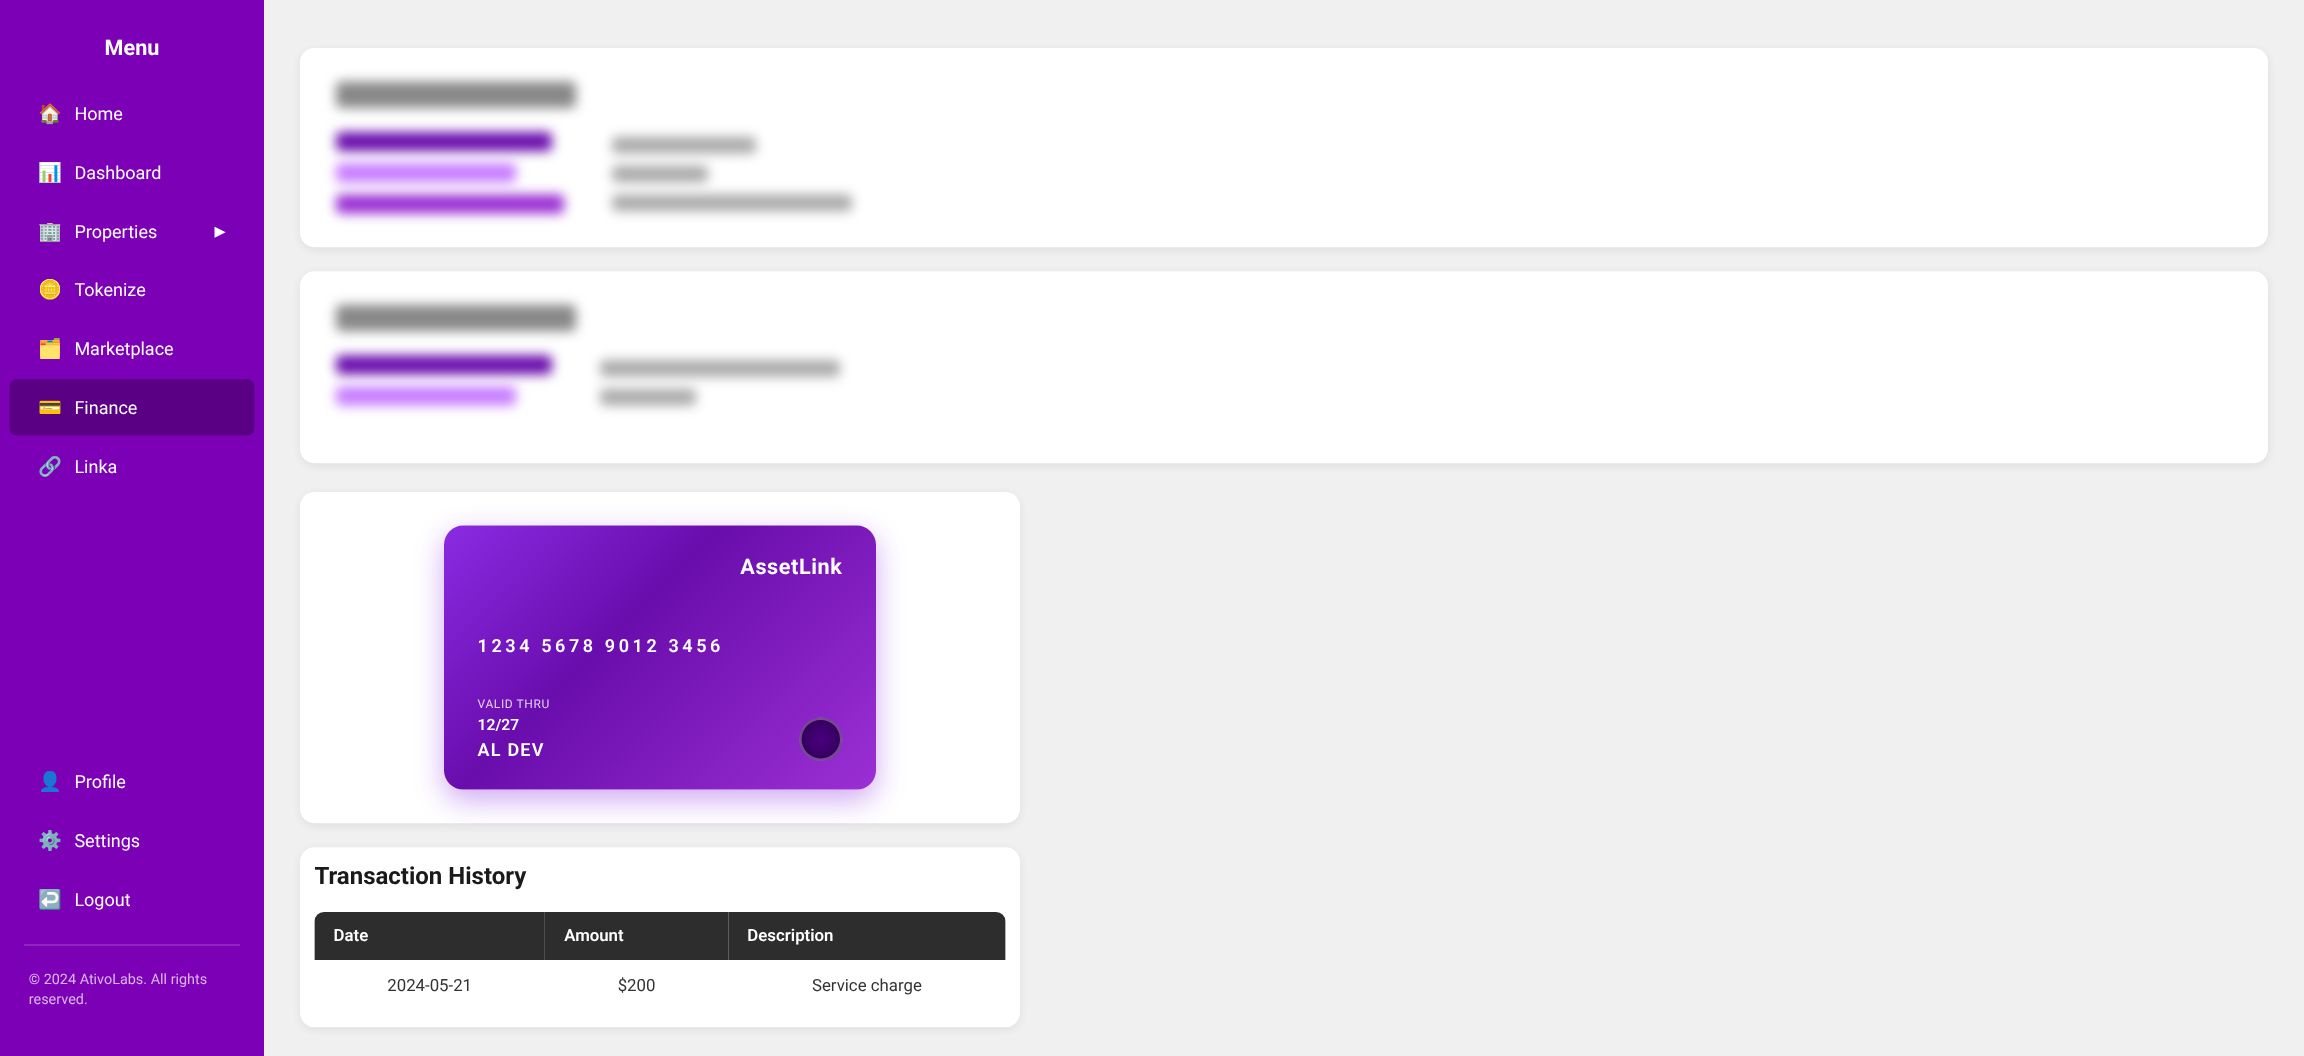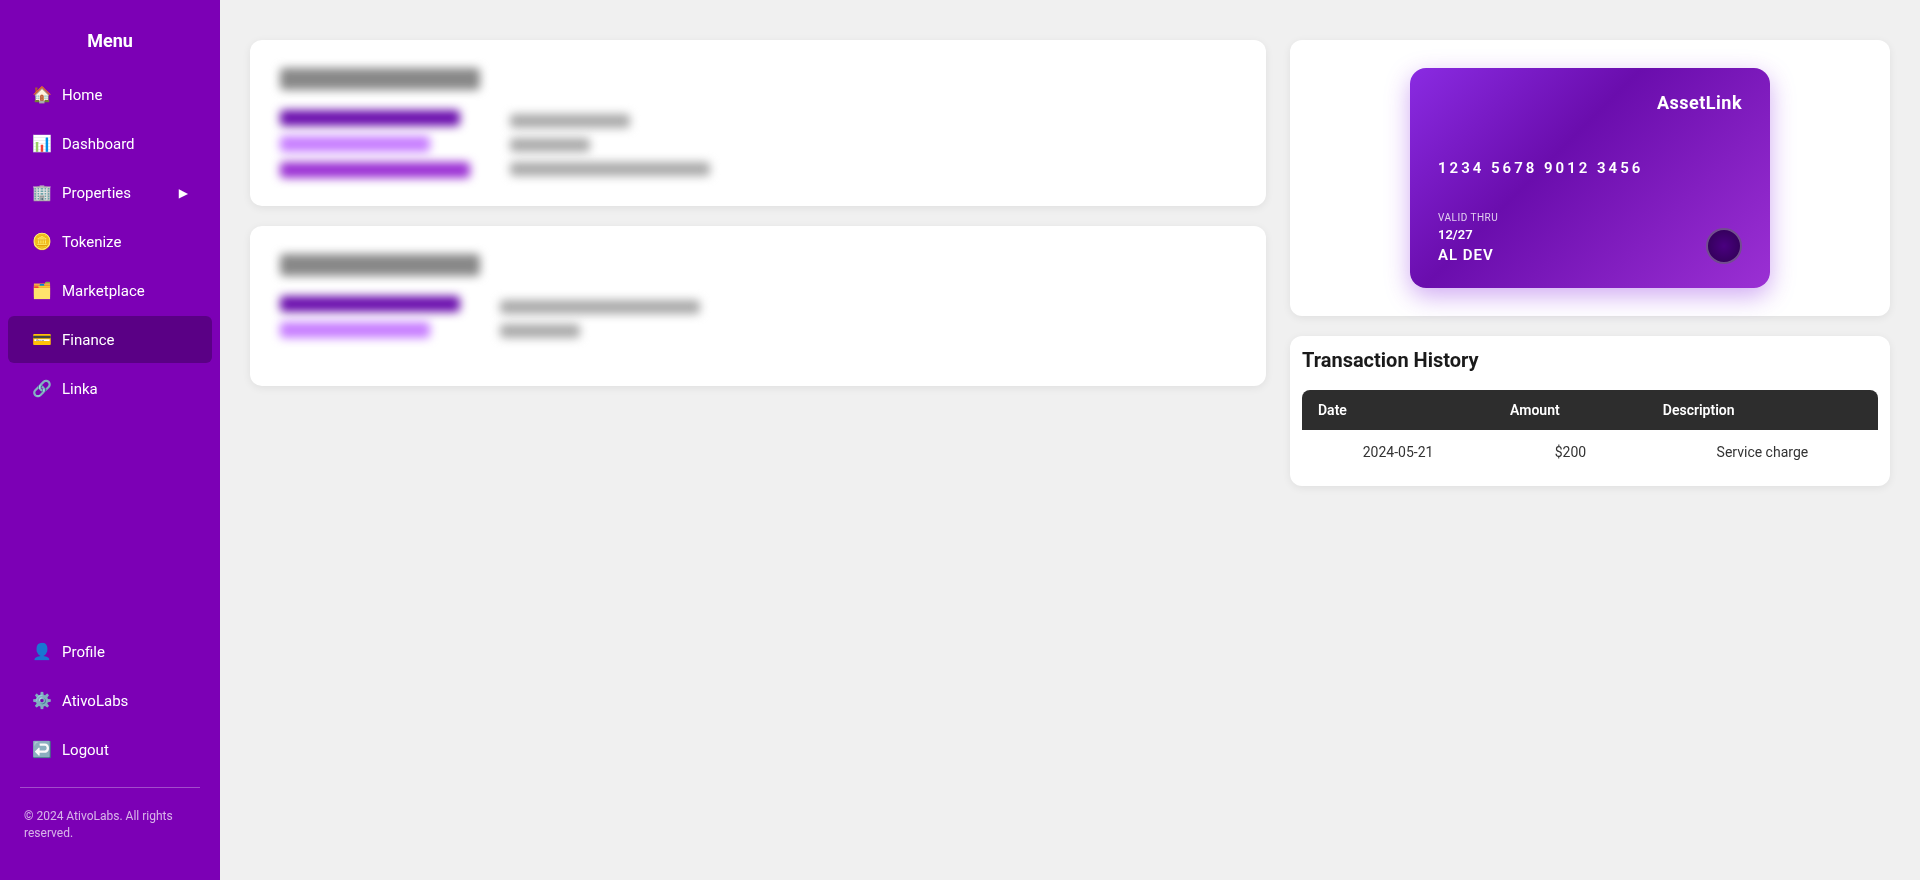--- a/index.html
+++ b/index.html
@@ -82,20 +82,21 @@
       flex-direction: column;
       padding: 40px 30px;
       gap: 24px;
       overflow-y: auto;
       background: #f0f0f0;
     }
 
     .content-row {
       display: flex;
       gap: 24px;
+      flex-direction: column;
     }
 
     
     .blurred-section {
       flex: 1;
       display: flex;
       flex-direction: column;
       gap: 20px;
     }
 
@@ -330,21 +331,21 @@
       </div>
     </div>
   <div class="sidebar-bottom">
 
     <div class="sidebar-item">
         <span class="icon">👤</span>
       <span>Profile</span>
       </div>
       <div class="sidebar-item">
         <span class="icon">⚙️</span>
-      <span>AtivoLabs</span>
+      <span>Settings</span>
       </div>
       <div class="sidebar-item">
         <span class="icon">↩️</span>
       <span>Logout</span>
       </div>
       <hr class="sidebar-divider">
     <div class="sidebar-footer">© 2024 AtivoLabs. All rights reserved.</div>
   </div>
 </nav>
 

